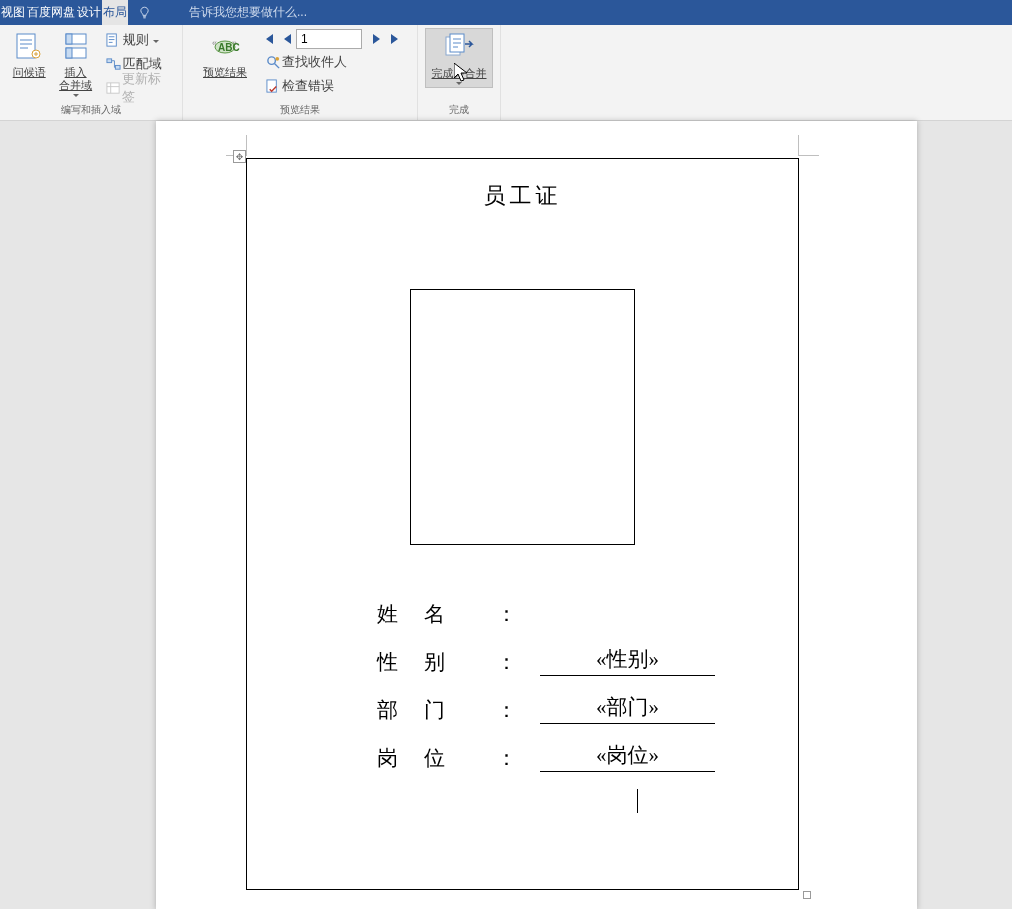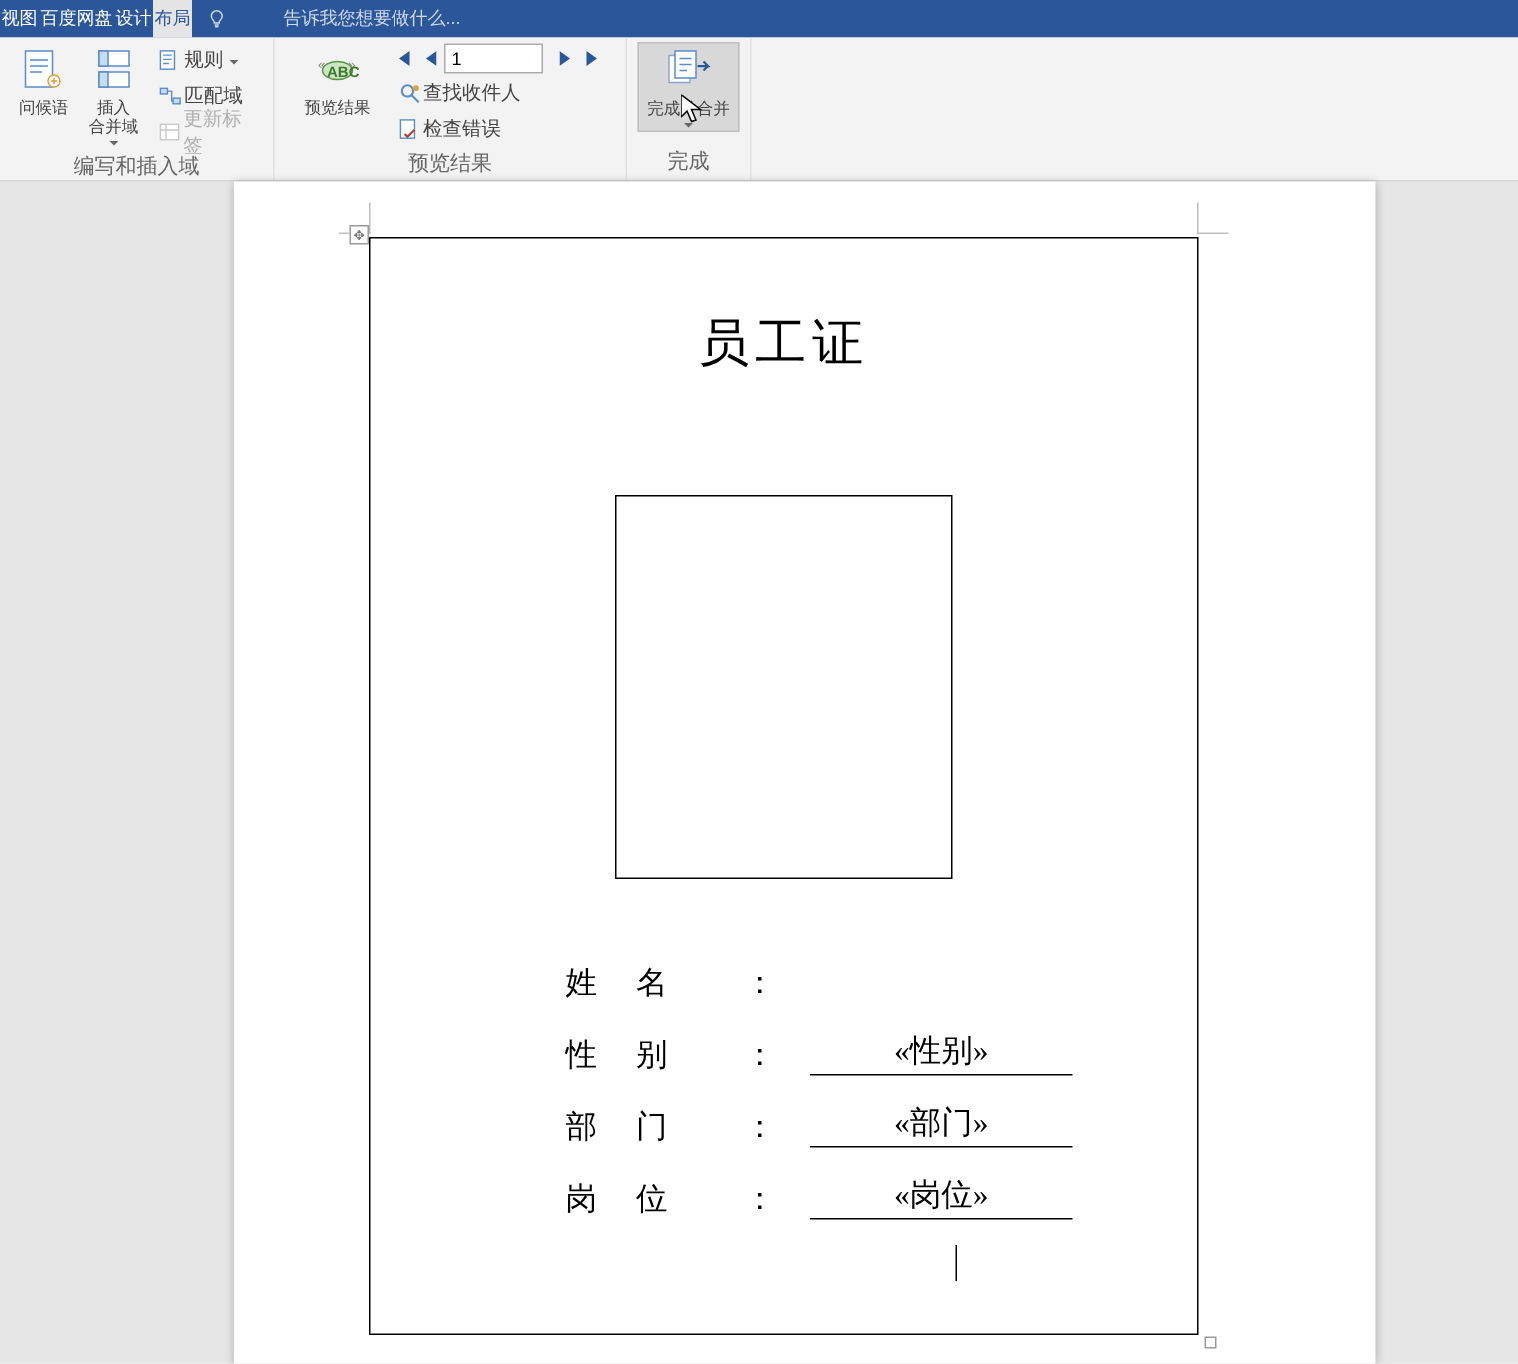--- a/index.html
+++ b/index.html
@@ -6,43 +6,43 @@
   
   .tab-bar{background:#2B579A;height:25px;display:flex;align-items:stretch;color:#fff;font-size:12px;}
   .tab{padding:0 1px;display:flex;align-items:center;cursor:pointer;}
   .tab.active{background:#e5e5e5;color:#2B579A;}
   .tellme{display:flex;align-items:center;padding:0 10px;color:#cdd9ec;flex:1;gap:34px;}
   .tellme svg{margin-right:4px;}
   
   .ribbon{background:#f3f3f3;height:95px;border-bottom:1px solid #d4d4d4;display:flex;}
   .group{border-right:1px solid #e1e1e1;padding:3px 6px 0 6px;display:flex;flex-direction:column;align-items:center;justify-content:space-between;}
   .group-row{display:flex;}
-  .group-label{font-size:14px;color:#666;text-align:center;padding:2px 0 3px 0;}
+  .group-label{font-size:10px;color:#666;text-align:center;padding:2px 0 3px 0;}
   .big-btn{display:flex;flex-direction:column;align-items:center;justify-content:flex-start;width:44px;padding:2px 2px;cursor:pointer;font-size:11px;color:#444;text-align:center;line-height:13px;}
   .big-btn .ico{height:34px;display:flex;align-items:center;justify-content:center;}
-  .big-btn .lbl{margin-top:2px;display:flex;flex-direction:column;align-items:center;}
+  .big-btn .lbl{margin-top:2px;display:flex;flex-direction:column;align-items:center;text-decoration:underline;}
   .drop-caret{width:0;height:0;border-left:3px solid transparent;border-right:3px solid transparent;border-top:3px solid #666;margin-top:2px;}
   .mini-btn{display:flex;align-items:center;font-size:13px;color:#444;padding:2px 4px;cursor:pointer;height:20px;}
   .mini-btn .mico{width:18px;display:flex;justify-content:center;}
   .mini-stack{display:flex;flex-direction:column;justify-content:flex-start;}
   .big-btn.active{background:#d8d8d8;border:1px solid #bfbfbf;}
   
   .rec-nav{display:flex;align-items:center;height:22px;}
   .rec-btn{width:18px;height:18px;display:flex;align-items:center;justify-content:center;cursor:pointer;color:#2B579A;}
   .rec-input{width:56px;height:18px;border:1px solid #ababab;font-size:12px;padding:0 4px;background:#fff;}
   .cursor-arrow{position:absolute;pointer-events:none;}
   
   .workspace{position:relative;height:789px;background:#e6e6e6;}
   .page{position:absolute;left:156px;top:0;width:761px;height:789px;background:#fff;box-shadow:0 0 6px rgba(0,0,0,.25);}
   .page-inner{position:absolute;left:90px;top:37px;width:551px;height:730px;border:1px solid #000;}
   .corner{position:absolute;width:20px;height:20px;}
   .corner.tla{left:70px;top:14px;border-right:1px solid #bfbfbf;border-bottom:1px solid #bfbfbf;width:20px;height:20px;}
   .corner.tra{left:642px;top:14px;border-left:1px solid #bfbfbf;border-bottom:1px solid #bfbfbf;width:20px;height:20px;}
   .anchor{position:absolute;left:77px;top:29px;width:11px;height:11px;border:1px solid #9a9a9a;background:#fff;display:flex;align-items:center;justify-content:center;font-size:9px;color:#777;cursor:move;}
-  .title{font-size:34px;font-family:"SimSun","宋体",serif;text-align:center;margin-top:47px;letter-spacing:4px;}
+  .title{font-size:22px;font-family:"SimSun","宋体",serif;text-align:center;margin-top:22px;letter-spacing:4px;}
   .photo{width:223px;height:254px;border:1px solid #000;margin:78px auto 0 auto;}
   .fields{margin:55px 0 0 130px;font-family:"SimSun","宋体",serif;font-size:21px;}
   .field-row{display:flex;align-items:flex-end;margin-bottom:17px;gap:14px;}
   .flabel{width:105px;letter-spacing:26px;white-space:nowrap;}
   .colon{width:30px;}
   .fval{width:175px;border-bottom:1px solid #000;text-align:center;padding-bottom:2px;}
   .cursor-line{width:1px;height:24px;background:#000;margin-left:260px;margin-top:4px;}
   .resize-handle{position:absolute;left:647px;top:770px;width:6px;height:6px;border:1px solid #9a9a9a;background:#fff;}
 </style>
 </head>

